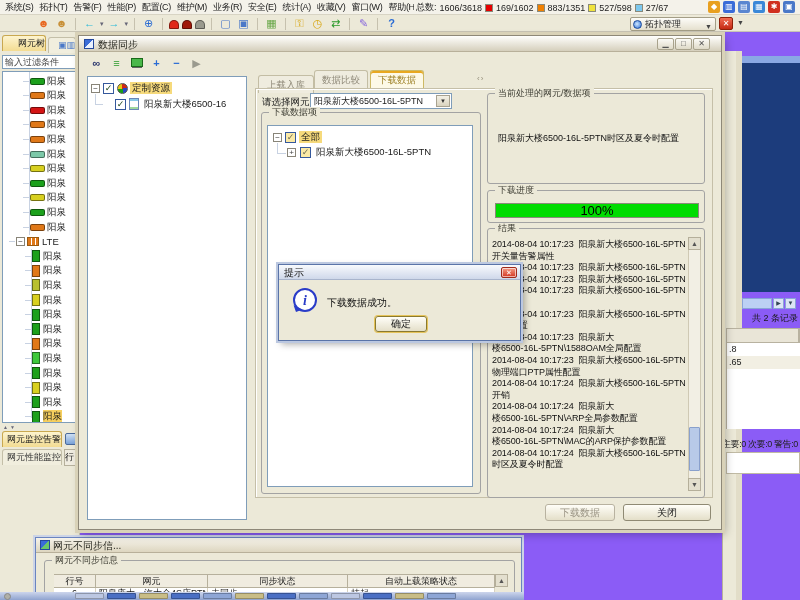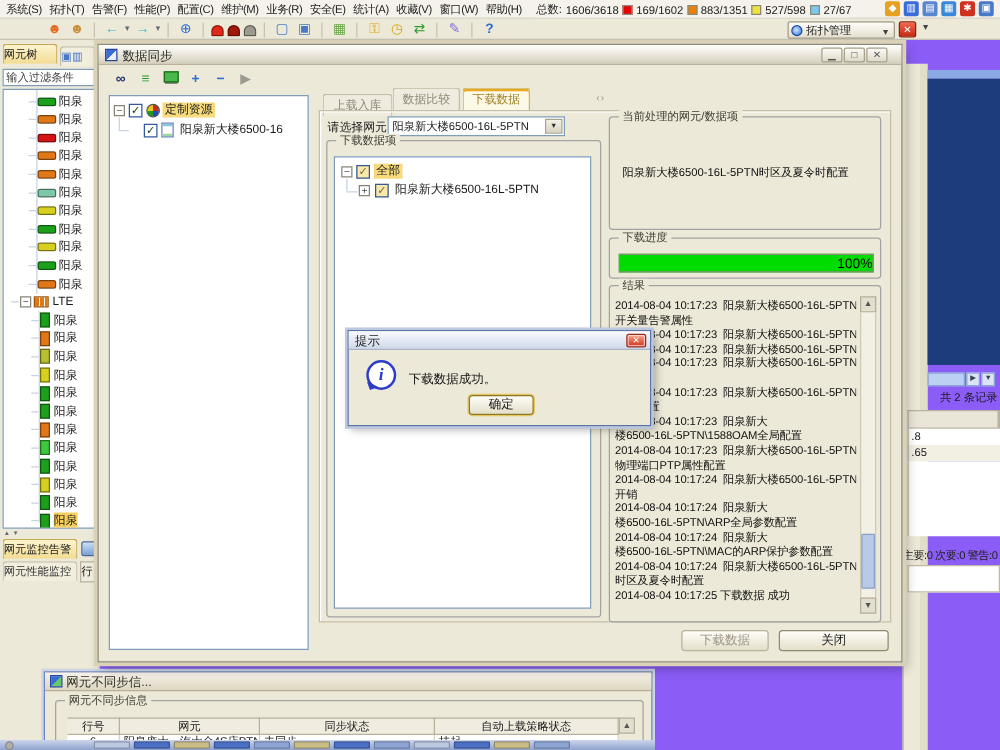--- a/index.html
+++ b/index.html
@@ -2,39 +2,39 @@
 <html><head>
 <meta charset="utf-8">
 <style>
 *{margin:0;padding:0;box-sizing:border-box}
 body{font-family:"Liberation Sans","DejaVu Sans",sans-serif;background:#555}
 #screen{position:relative;width:800px;height:600px;background:#8b5cf6;overflow:hidden;font-size:10px;color:#1a1a1a}
 
 #menubar{position:absolute;left:0;top:0;width:800px;height:15px;background:#f4f2ea;border-bottom:1px solid #d8d4c4;overflow:hidden}
 #menu-items{position:absolute;left:2px;top:0;height:15px;display:flex;align-items:center}
 .menu-item{font-size:9px;letter-spacing:-.3px;padding:0 3px;white-space:nowrap;color:#222}
-#alarm-counts{position:absolute;left:427px;top:0;height:15px;display:flex;align-items:center;gap:3px;background:#f4f2ea;padding:0 2px;font-size:9px}
+#alarm-counts{position:absolute;left:414px;top:0;height:15px;display:flex;align-items:center;gap:3px;background:#f4f2ea;padding:0 2px;font-size:9px}
 .badge-sq{width:8px;height:8px;border:1px solid #8a8a7a;display:inline-block}
 .badge-val{font-size:9px;color:#222}
 #row1-icons{position:absolute;left:708px;top:1px;display:flex;gap:3px}
 .mini-ico{width:12px;height:12px;border-radius:2px;font-size:8px;line-height:12px;text-align:center;color:#fff}
 #toolbar{position:absolute;left:0;top:15px;width:800px;height:17px;background:#ece9d8;border-bottom:1px solid #c8c4b4}
 #tb-icons{position:absolute;left:36px;top:1px;display:flex;align-items:center;gap:3px;height:15px}
 .tbi{width:15px;height:14px;text-align:center;font-size:11px;line-height:13px}
 .tb-sep{width:1px;height:12px;background:#c6c1ae;margin:0 3px}
 .caret{font-size:7px;color:#667;line-height:14px}
 .bell{width:10px;height:9px;border-radius:5px 5px 1px 1px;border:1px solid rgba(0,0,0,.4);margin-top:2px}
 #topo-combo{position:absolute;left:630px;top:2px;width:86px;height:14px;background:linear-gradient(#fdfcf8,#e5e0ce);border:1px solid #a39d86;border-radius:2px;font-size:9px;line-height:12px;padding-left:14px;color:#222}
 #topo-globe{position:absolute;left:2px;top:2px;width:9px;height:9px;border-radius:50%;background:radial-gradient(circle at 3px 3px,#cfe8ff,#2a6cd4);border:1px solid #1a4a9c}
 #topo-caret{position:absolute;right:3px;top:3px;font-size:7px;color:#444}
 #topo-close{position:absolute;left:719px;top:2px;width:14px;height:13px;background:linear-gradient(#f06a50,#c42a14);border:1px solid #8e2008;border-radius:2px;color:#fff;font-size:8px;line-height:11px;text-align:center}
 #topo-close-caret{position:absolute;left:737px;top:4px;font-size:7px;color:#444}
 
 #left-panel{position:absolute;left:0;top:32px;width:80px;height:568px;background:#ece9d8;border-right:1px solid #c8c4b4}
-.side-tab{position:absolute;height:16px;border:1px solid #c9a850;border-bottom:none;border-radius:3px 3px 0 0;background:linear-gradient(#fdf4cf,#f3dc92);font-size:9px;line-height:15px;text-align:left;color:#1a1a1a;overflow:hidden;white-space:nowrap}
+.side-tab{position:absolute;height:16px;border:1px solid #c9a850;border-bottom:none;border-radius:3px 3px 0 0;background:linear-gradient(#fdf4cf,#f3dc92);font-size:9px;line-height:15px;text-align:right;color:#1a1a1a;overflow:hidden;white-space:nowrap}
 .side-tab.plain{background:#f1eede;border-color:#c4bfa8;color:#333}
 #filter-input{position:absolute;left:2px;top:23px;width:74px;height:14px;background:#fff;border:1px solid #7f9db9;font-size:9px;line-height:12px;padding-left:2px;color:#444;overflow:hidden;white-space:nowrap}
 #ne-tree{position:absolute;left:2px;top:39px;width:76px;height:352px;background:#fff;border:1px solid #7f9db9;overflow:hidden}
 .guide{position:absolute;width:1px;background:#c8d2e2}
 .ne-row{position:absolute;height:14px;display:flex;align-items:center;white-space:nowrap}
 .ne-row::before{content:"";width:6px;height:1px;background:#c8d2e2;margin-right:1px}
 .ne-ico-h{width:15px;height:7px;border:1px solid rgba(0,0,0,.45);border-radius:2px;margin-right:2px;flex:none}
 .ne-ico-v{width:8px;height:12px;border:1px solid rgba(0,0,0,.45);margin-right:3px;flex:none}
 .ne-lab{font-size:9.5px;overflow:hidden}
 .ne-row.sel .ne-lab{background:#f6cf5e}
@@ -77,21 +77,21 @@
 #tab-scroll{position:absolute;left:398px;top:38px;font-size:8px;color:#98927e;letter-spacing:1px}
 #sd-content{position:absolute;left:176px;top:52px;width:458px;height:410px;border:1px solid #c5bfa8;box-shadow:inset 1px 1px 0 #fff}
 #ne-combo{position:absolute;left:231px;top:57px;width:142px;height:16px;background:#fff;border:1px solid #7f9db9}
 #ne-combo-val{position:absolute;left:3px;top:1px;font-size:9px;line-height:13px;white-space:nowrap;overflow:hidden;width:120px}
 #ne-combo-btn{position:absolute;right:1px;top:1px;width:14px;height:12px;background:linear-gradient(#f4f1e6,#d9d3bf);border:1px solid #a8a290;font-size:6px;line-height:11px;text-align:center;color:#333}
 #items-box{position:absolute;left:188px;top:89px;width:206px;height:362px;background:#fff;border:1px solid #7f9db9}
 .tree-lab{position:absolute;font-size:9.5px;line-height:12px;white-space:nowrap;padding:0 2px}
 .conn{position:absolute;background:#c8d2e2}
 #result-list{position:absolute;left:4px;top:10px;width:193px;height:253px;overflow:hidden}
 .rline{white-space:pre;overflow:hidden;font-size:9px;line-height:11.6px;letter-spacing:-.1px;color:#111}
-#pbar{position:absolute;left:7px;top:12px;width:204px;height:15px;border:1px solid #8a8a7a;background:#00dc00;text-align:right;font-size:11px;line-height:14px;color:#000}
+#pbar{position:absolute;left:7px;top:12px;width:204px;height:15px;border:1px solid #8a8a7a;background:#00dc00;text-align:center;font-size:13px;line-height:14px;color:#000}
 #cur-item{position:absolute;left:10px;top:38px;width:200px;font-size:9px;white-space:nowrap;overflow:hidden;color:#111}
 
 #prompt{position:absolute;left:278px;top:264px;width:243px;height:77px;background:#ece9d8;border:1px solid #5a74a8;box-shadow:0 0 0 2px #bcc8e0,3px 3px 7px rgba(0,0,0,.35);z-index:5}
 #pr-titlebar{position:absolute;left:0;top:0;width:241px;height:15px;background:linear-gradient(#f8fafd,#cfd8ea);border-bottom:1px solid #a8b4cc}
 #pr-title{position:absolute;left:5px;top:1px;font-size:10px;color:#1a1a1a}
 #pr-close{position:absolute;right:3px;top:2px;width:16px;height:11px;background:linear-gradient(#f4a088,#d43420);border:1px solid #a02a1a;border-radius:2px;color:#fff;font-size:7px;line-height:9px;text-align:center;box-shadow:inset 0 0 0 1px rgba(255,255,255,.6)}
 .balloon{position:absolute;left:14px;top:23px;width:24px;height:24px;border:2px solid #2a3cc8;border-radius:50%;background:#fff;color:#2a3cc8;font:italic bold 14px "Liberation Serif","DejaVu Serif",serif;text-align:center;line-height:21px}
 .balloon::after{content:"";position:absolute;left:-4px;bottom:-7px;width:0;height:0;border:5px solid transparent;border-top-color:#2a3cc8;transform:rotate(25deg)}
 #pr-msg{position:absolute;left:48px;top:31px;font-size:10px;color:#111}
 
@@ -433,21 +433,20 @@
           <div class="rline">2014-08-04 10:17:23  阳泉新大楼6500-16L-5PTN\</div>
           <div class="rline">物理端口PTP属性配置</div>
           <div class="rline">2014-08-04 10:17:24  阳泉新大楼6500-16L-5PTN\</div>
           <div class="rline">开销</div>
           <div class="rline">2014-08-04 10:17:24  阳泉新大</div>
           <div class="rline">楼6500-16L-5PTN\ARP全局参数配置</div>
           <div class="rline">2014-08-04 10:17:24  阳泉新大</div>
           <div class="rline">楼6500-16L-5PTN\MAC的ARP保护参数配置</div>
           <div class="rline">2014-08-04 10:17:24  阳泉新大楼6500-16L-5PTN\</div>
           <div class="rline">时区及夏令时配置</div>
-          <div class="rline">2014-08-04 10:17:25 下载数据 成功</div>
         </div>
       <div class="sb-btn" style="left:200px;top:8px">▲</div>
       <div class="sb-track" style="left:200px;top:21px;width:13px;height:228px"></div>
       <div class="sb-thumb" style="left:201px;top:198px;width:11px;height:44px"></div>
       <div class="sb-btn" style="left:200px;top:249px">▼</div>
     </div>
     <div class="btn disabled" style="left:466px;top:468px;width:70px;height:17px">下载数据</div>
     <div class="btn" style="left:544px;top:468px;width:88px;height:17px">关闭</div>
   </div>
 

